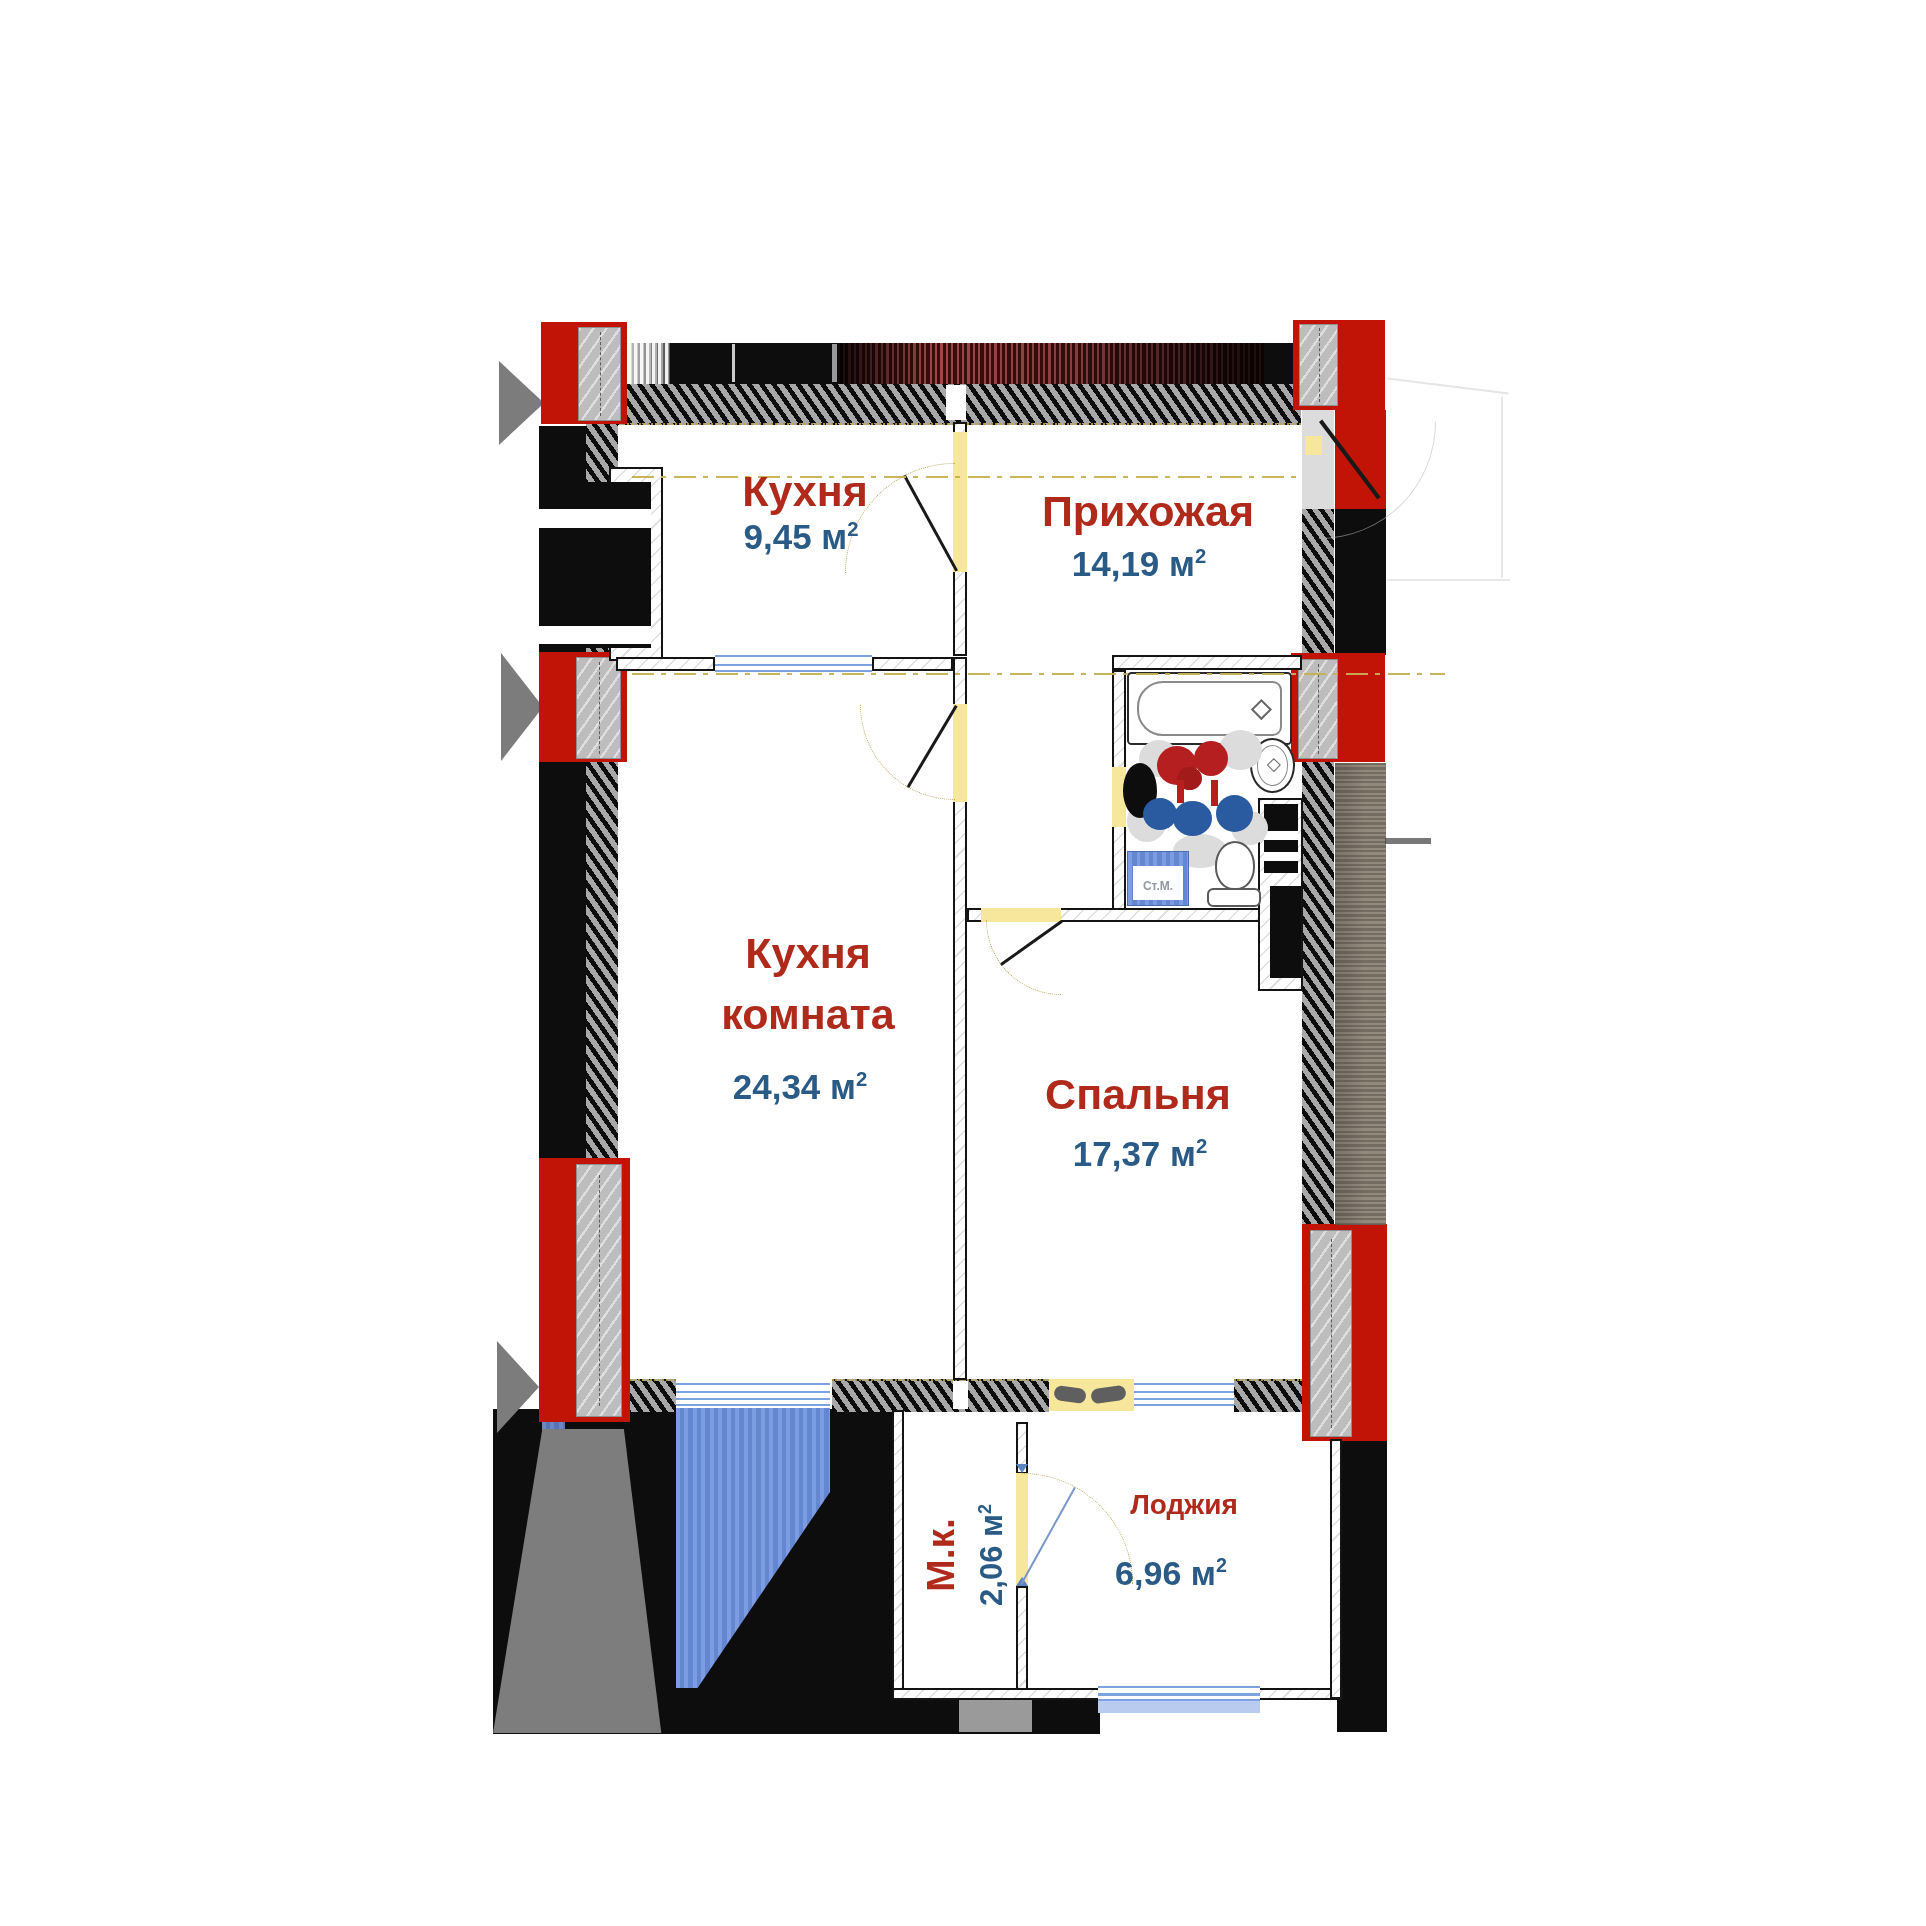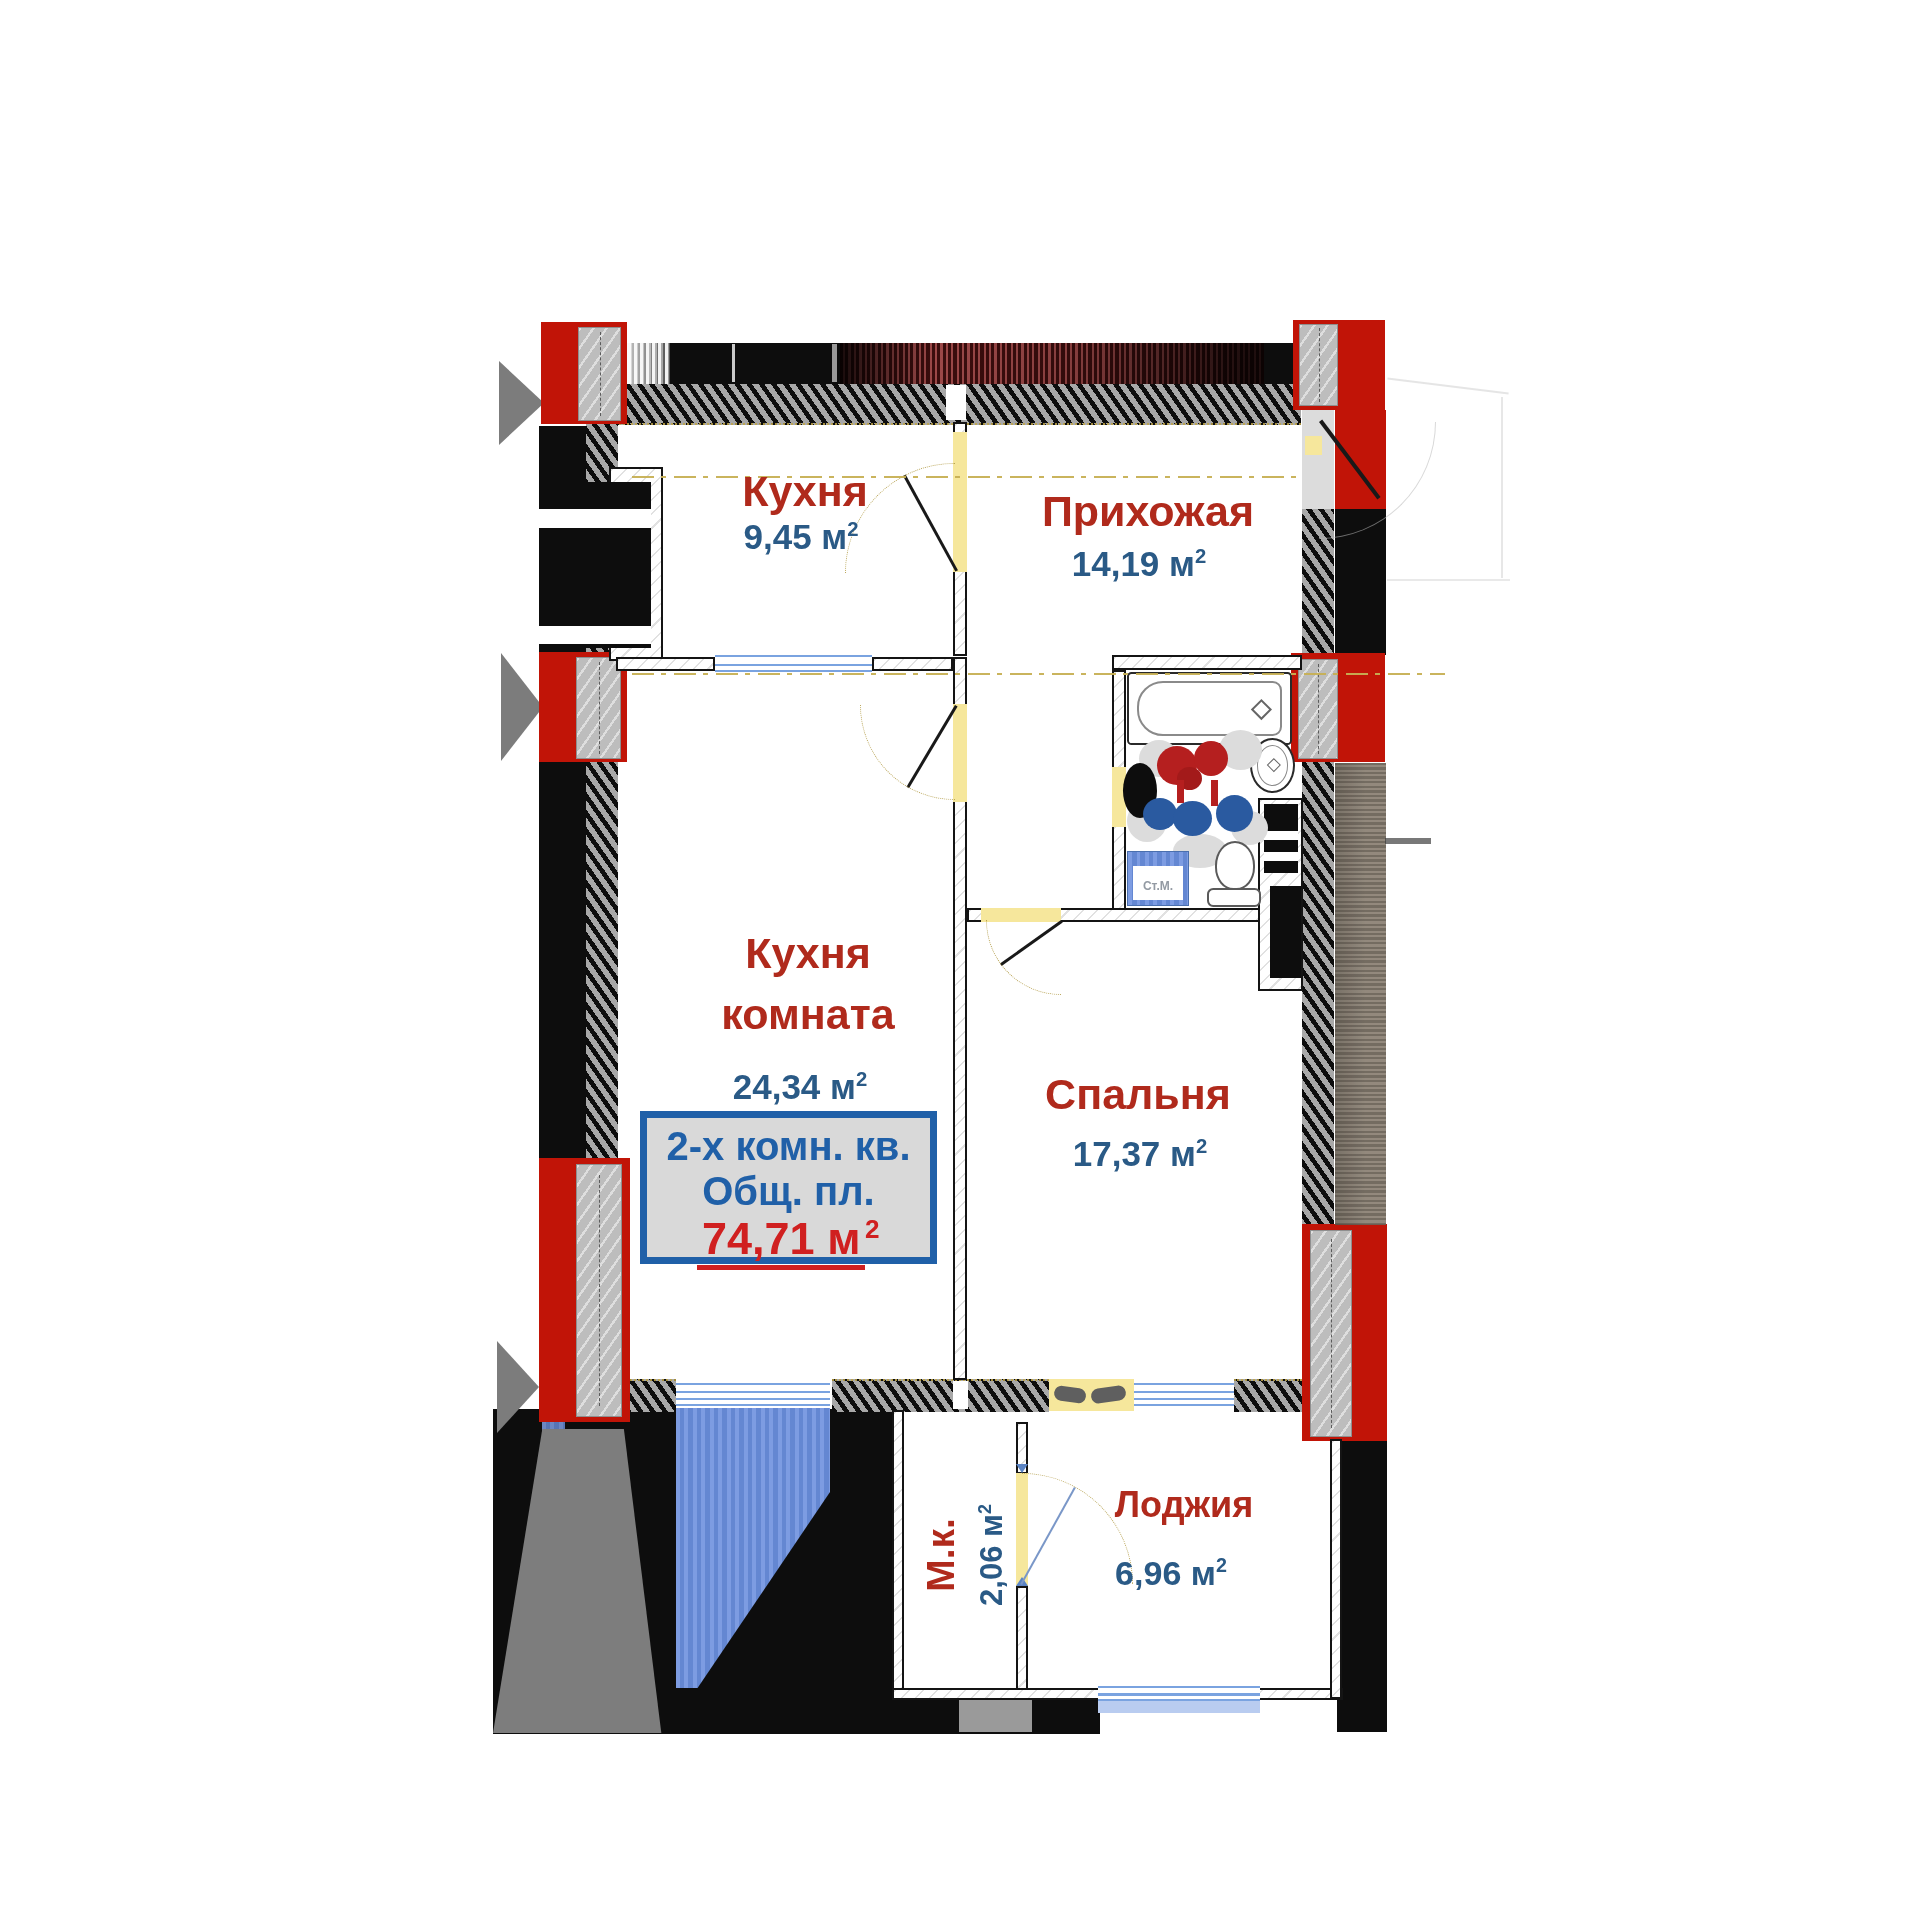--- a/index.html
+++ b/index.html
@@ -239,32 +239,25 @@
   <div class="abs room-name" style="left:808px;top:1014px;">комната</div>
   <div class="abs room-area" style="left:800px;top:1087px;">
     <span>24,34</span> <span>м</span><sup>2</sup>
   </div>
 
   <div class="abs room-name" style="left:1138px;top:1094px;">Спальня</div>
   <div class="abs room-area" style="left:1140px;top:1154px;">
     <span>17,37</span> <span>м</span><sup>2</sup>
   </div>
 
-  <div class="abs room-name" style="left:1184px;top:1505px;font-size:36px;">Лоджия</div>
+  <div class="abs room-name" style="left:1184px;top:1505px;font-size:28px;">Лоджия</div>
   <div class="abs room-area" style="left:1171px;top:1573px;font-size:34px;">
     <span>6,96</span> <span>м</span><sup>2</sup>
   </div>
 
   <div class="abs room-name rot" style="left:941px;top:1555px;font-size:39px;">М.к.</div>
   <div class="abs room-area rot" style="left:992px;top:1555px;font-size:31px;">
     <span>2,06</span> <span>м</span><sup>2</sup>
   </div>
 
-  <div class="abs infobox" style="left:640px;top:1111px;width:297px;height:153px;">
-    <div class="l">2-х комн. кв.</div>
-    <div class="l">Общ. пл.</div>
-    <div class="v">
-      <span class="u"><span>74,71</span> <span>м</span></span><sup>2</sup>
-    </div>
-  </div>
 
 </div>
 
 
 </body></html>

